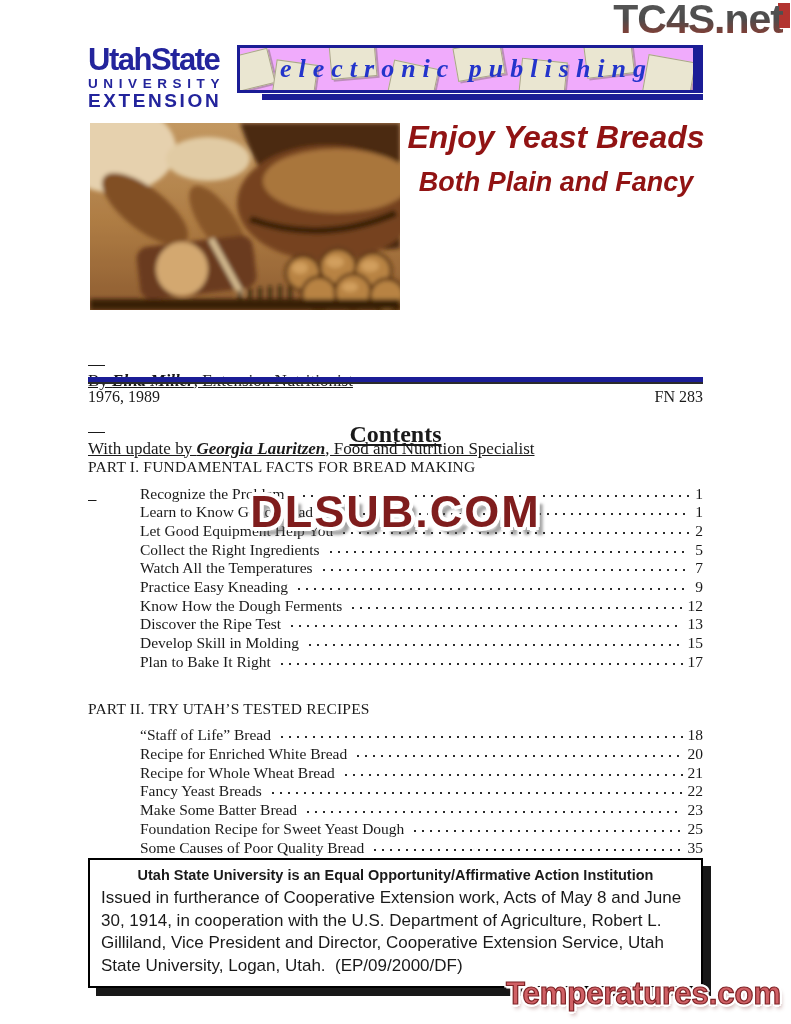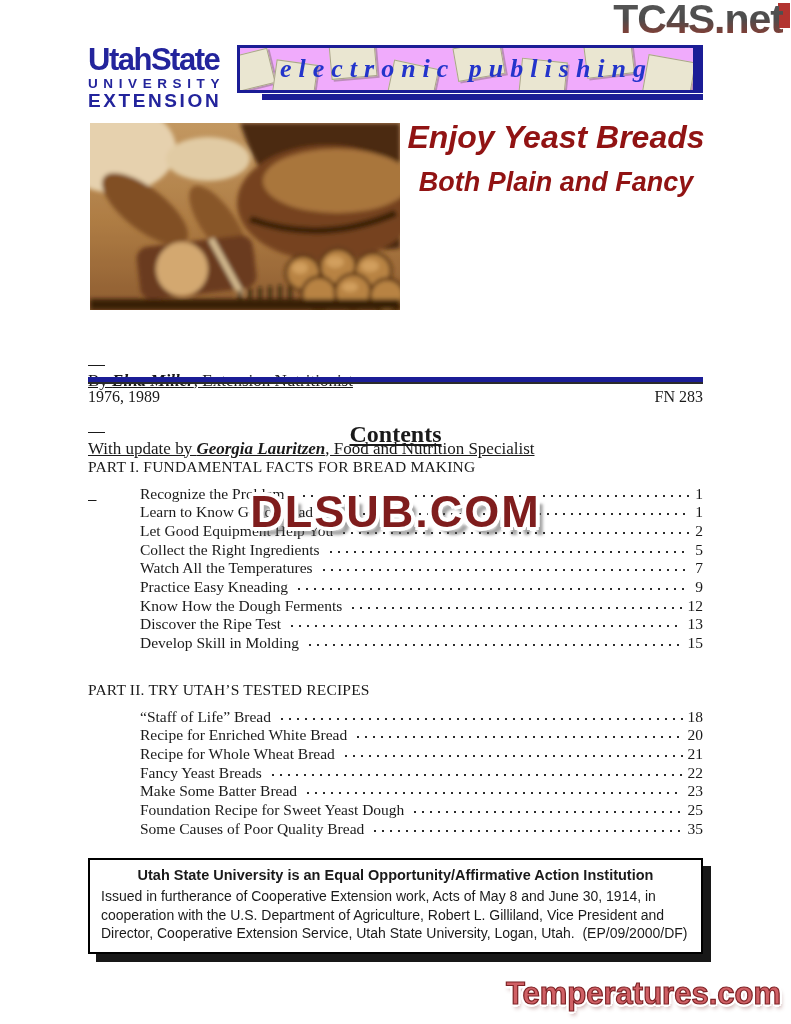--- a/index.html
+++ b/index.html
@@ -93,21 +93,21 @@
     background-image:radial-gradient(circle, #2b2b2b 1.05px, transparent 1.35px);
     background-size:8px 4px; background-position:0 calc(100% - 1px); background-repeat:repeat-x; }
   .toc-page { white-space:nowrap; }
   .part2 { margin-top:30px; }
 
   
   .footer-box { position:absolute; left:88px; top:858px; width:615px; box-sizing:border-box;
     background:#fff; border:2.5px solid #000; box-shadow:8px 8px 0 #181818; padding:7px 11px 9px;
     font-family:"Liberation Sans", sans-serif; z-index:10; }
   .fb-bold { font-weight:700; font-size:14.5px; text-align:center; margin-bottom:4px; }
-  .fb-body { font-size:14px; line-height:1.33; white-space:pre-wrap; }
+  .fb-body { font-size:17px; line-height:1.33; white-space:pre-wrap; }
 </style>
 </head>
 <body>
 
 <div class="page">
 
   <div class="red-corner-bar"></div>
   <div class="wm-top">TC4S.net</div>
 
   <div class="logo">
@@ -253,20 +253,25 @@
             <span class="toc-dots"></span>
             <span class="toc-page">13</span>
           </div>
 
           <div class="toc-row">
             <span class="toc-label">Develop Skill in Molding</span>
             <span class="toc-dots"></span>
             <span class="toc-page">15</span>
           </div>
 
+          <div class="toc-row">
+            <span class="toc-label">Plan to Bake It Right</span>
+            <span class="toc-dots"></span>
+            <span class="toc-page">17</span>
+          </div>
         </div>
     </section>
     <section class="part2">
       <div class="part-title">PART II. TRY UTAH’S TESTED RECIPES</div>
       <div class="toc-items">
 
           <div class="toc-row">
             <span class="toc-label">“Staff of Life” Bread</span>
             <span class="toc-dots"></span>
             <span class="toc-page">18</span>

